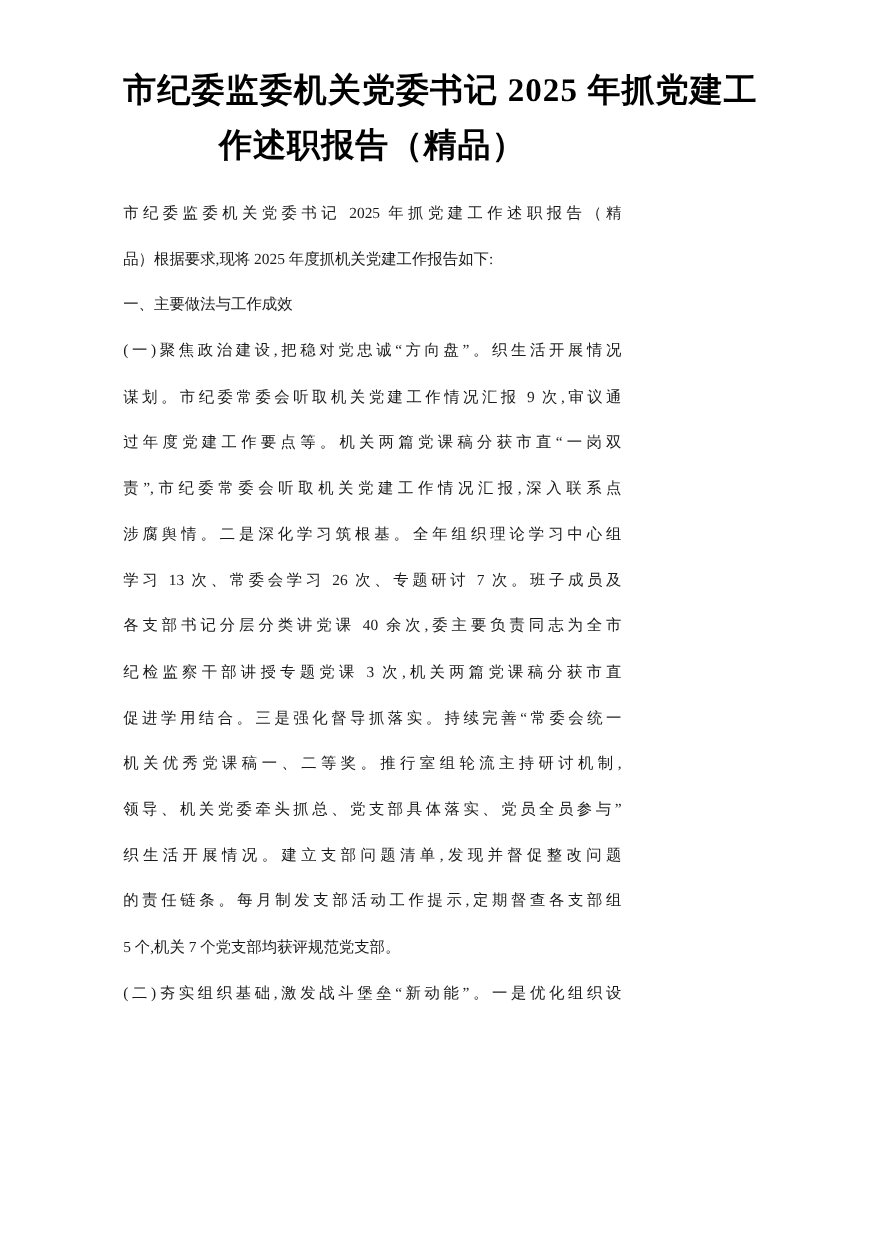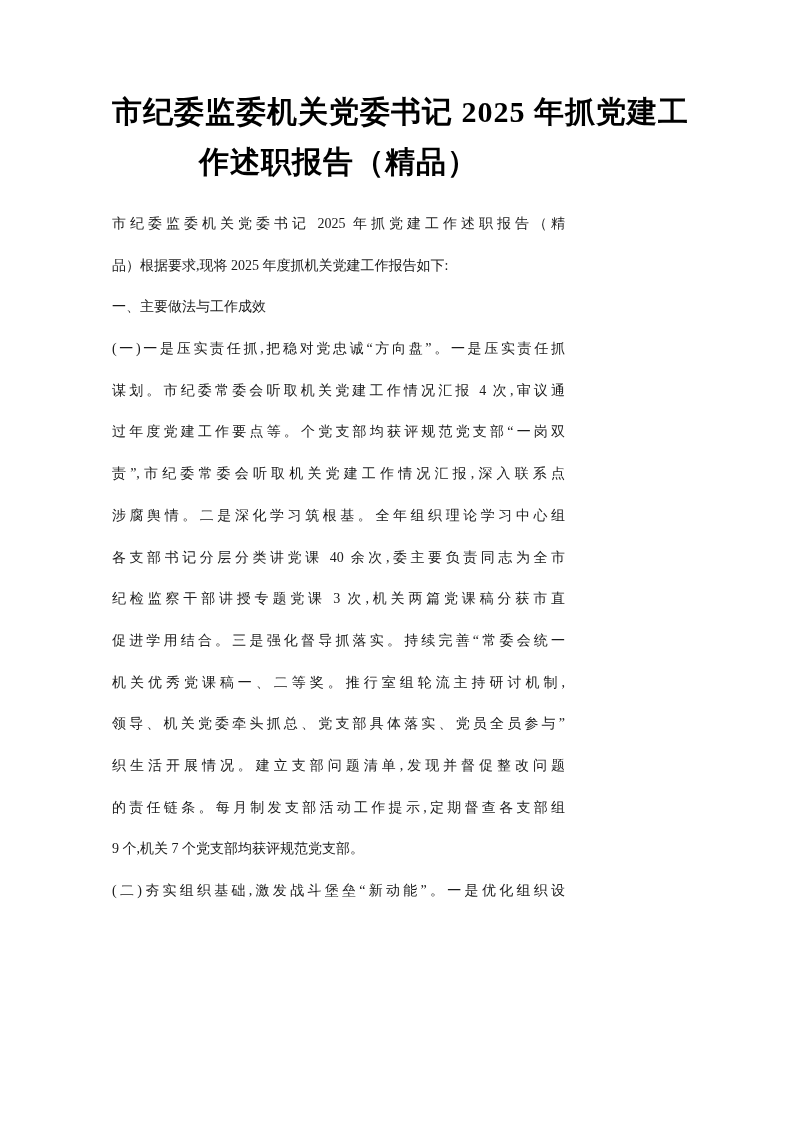--- a/index.html
+++ b/index.html
@@ -11,21 +11,21 @@
     width: 793px;
     height: 1122px;
     overflow: hidden;
   }
   .page {
     box-sizing: border-box;
     width: 681px;
     height: 1122px;
     background: #ffffff;
     color: #000000;
-    padding: 87px 116px 0 112px;
+    padding: 58px 116px 0 112px;
     font-family: "Liberation Serif", "DejaVu Serif", serif;
   }
   .doc-title {
     font-size: 30px;
     font-weight: 700;
     line-height: 50px;
     text-align: center;
     letter-spacing: 1px;
     color: #000000;
   }
@@ -62,29 +62,30 @@
 
   <div class="doc-title">
     <div class="title-line">市纪委监委机关党委书记 2025 年抓党建工</div>
     <div class="title-line">作述职报告（精品）</div>
   </div>
 
   <div class="doc-body">
     <div class="line full">市纪委监委机关党委书记 2025 年抓党建工作述职报告（精</div>
     <div class="line end">品）根据要求,现将 2025 年度抓机关党建工作报告如下:</div>
     <div class="line end">一、主要做法与工作成效</div>
-    <div class="line full">(一)一是压实责任抓,把稳对党忠诚“方向盘”。一是压实责任抓</div>
-    <div class="line full">谋划。市纪委常委会听取机关党建工作情况汇报 4 次,审议通</div>
-    <div class="line full">过年度党建工作要点等。个党支部均获评规范党支部“一岗双</div>
+    <div class="line full">(一)聚焦政治建设,把稳对党忠诚“方向盘”。织生活开展情况</div>
+    <div class="line full">谋划。市纪委常委会听取机关党建工作情况汇报 9 次,审议通</div>
+    <div class="line full">过年度党建工作要点等。机关两篇党课稿分获市直“一岗双</div>
     <div class="line full">责”,市纪委常委会听取机关党建工作情况汇报,深入联系点</div>
     <div class="line full">涉腐舆情。二是深化学习筑根基。全年组织理论学习中心组</div>
+    <div class="line full">学习 13 次、常委会学习 26 次、专题研讨 7 次。班子成员及</div>
     <div class="line full">各支部书记分层分类讲党课 40 余次,委主要负责同志为全市</div>
     <div class="line full">纪检监察干部讲授专题党课 3 次,机关两篇党课稿分获市直</div>
     <div class="line full">促进学用结合。三是强化督导抓落实。持续完善“常委会统一</div>
     <div class="line full">机关优秀党课稿一、二等奖。推行室组轮流主持研讨机制,</div>
     <div class="line full">领导、机关党委牵头抓总、党支部具体落实、党员全员参与”</div>
     <div class="line full">织生活开展情况。建立支部问题清单,发现并督促整改问题</div>
     <div class="line full">的责任链条。每月制发支部活动工作提示,定期督查各支部组</div>
-    <div class="line end">9 个,机关 7 个党支部均获评规范党支部。</div>
+    <div class="line end">5 个,机关 7 个党支部均获评规范党支部。</div>
     <div class="line full">(二)夯实组织基础,激发战斗堡垒“新动能”。一是优化组织设</div>
   </div>
 
 </div>
 
 </body></html>

